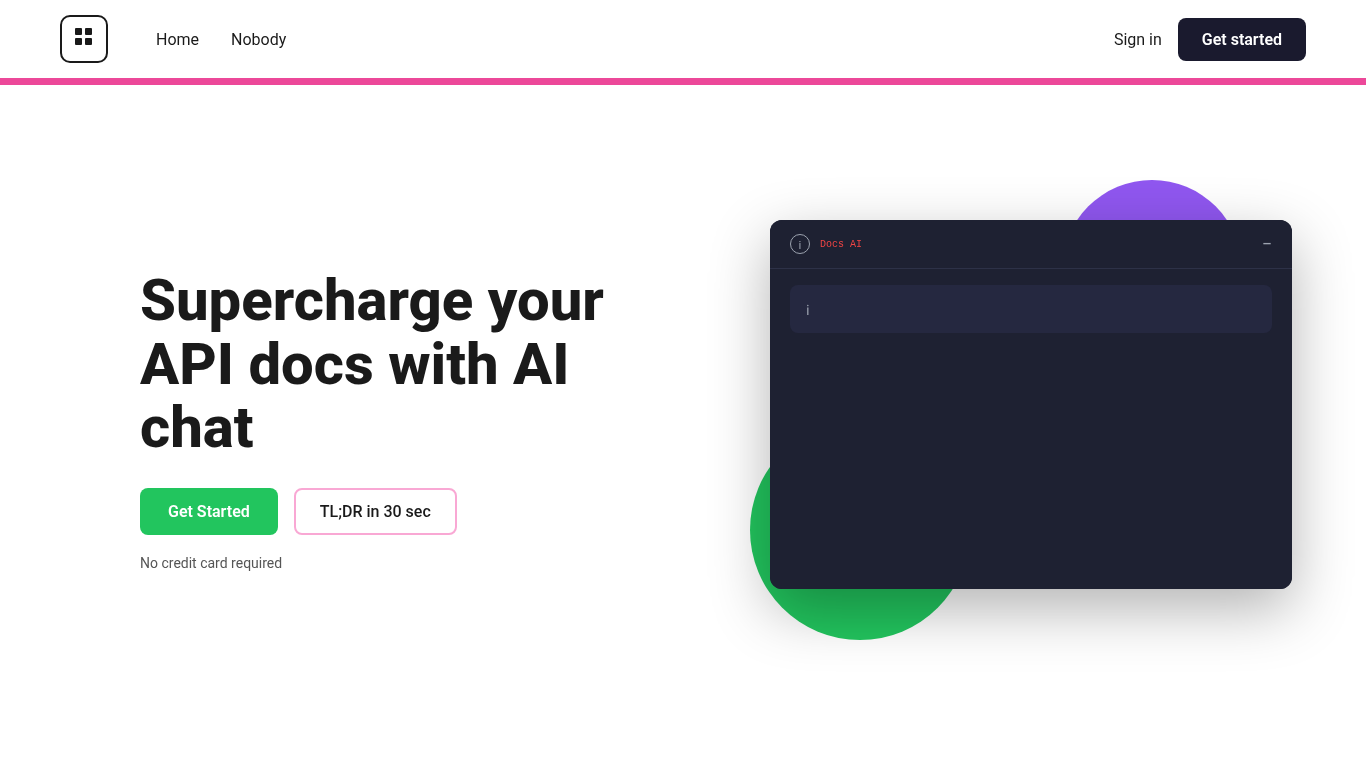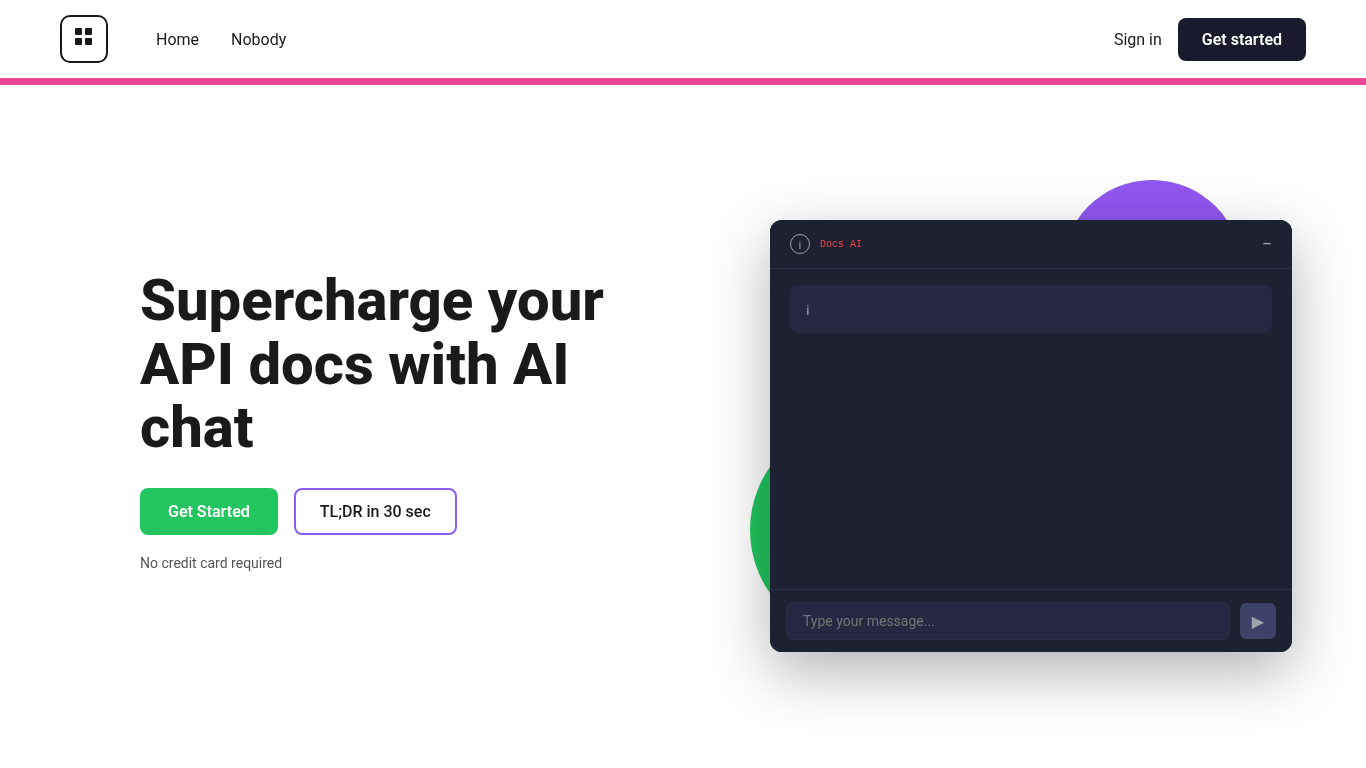--- a/index.html
+++ b/index.html
@@ -118,21 +118,21 @@
       border-radius: 8px;
       padding: 14px 28px;
       font-size: 16px;
       font-weight: 600;
       cursor: pointer;
       font-family: inherit;
     }
     .tldr-btn {
       background: #ffffff;
       color: #1a1a1a;
-      border: 2px solid #8b5cf6;
+      border: 2px solid #f9a8d4;
       border-radius: 8px;
       padding: 12px 24px;
       font-size: 16px;
       font-weight: 500;
       cursor: pointer;
       font-family: inherit;
     }
     .no-credit {
       font-size: 14px;
       color: #555;
@@ -327,25 +327,19 @@
           <div class="chat-header-icon">ℹ</div>
           <span class="chat-header-title">Docs AI</span>
         </div>
         <span class="chat-minimize">−</span>
       </div>
       <div class="chat-body">
         <div class="chat-notice">
           <span class="chat-notice-icon">ℹ</span>
         </div>
       </div>
-      <div class="chat-footer">
-        <input class="chat-input" type="text" placeholder="Type your message..." style="">
-        <button class="chat-send-btn">
-          <span>▶</span>
-        </button>
-      </div>
     </div>
   </div>
 </section>
 
 <section class="how-section">
   
 </section>
 
 </body></html>

